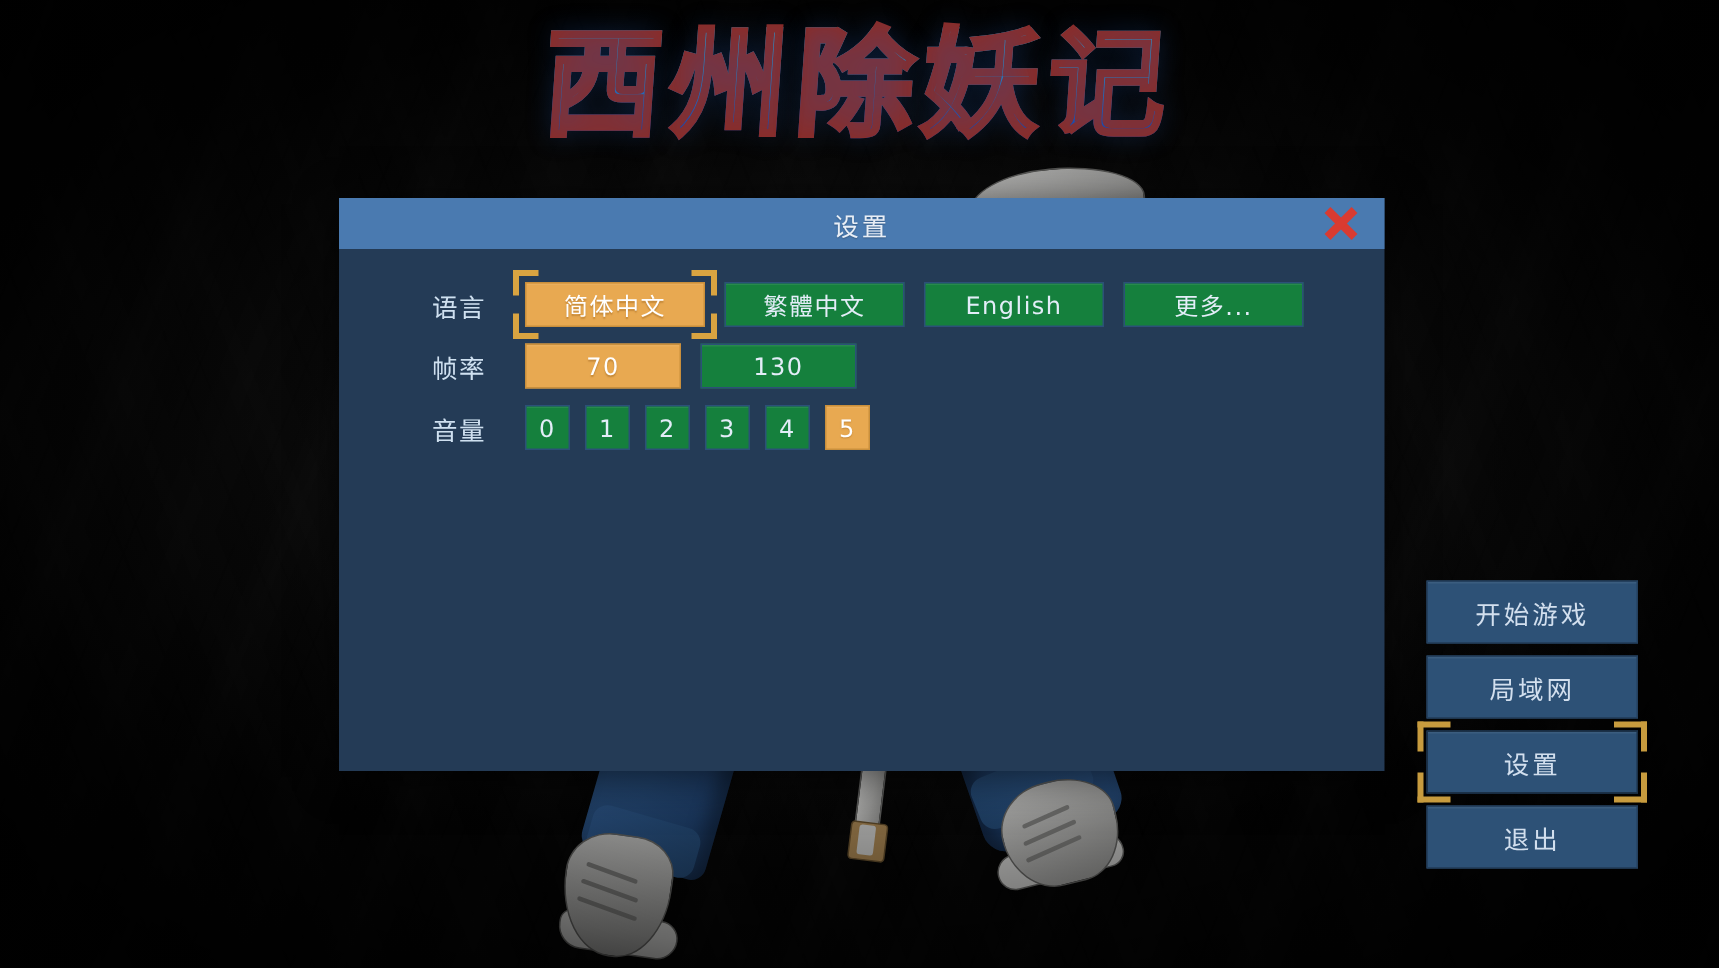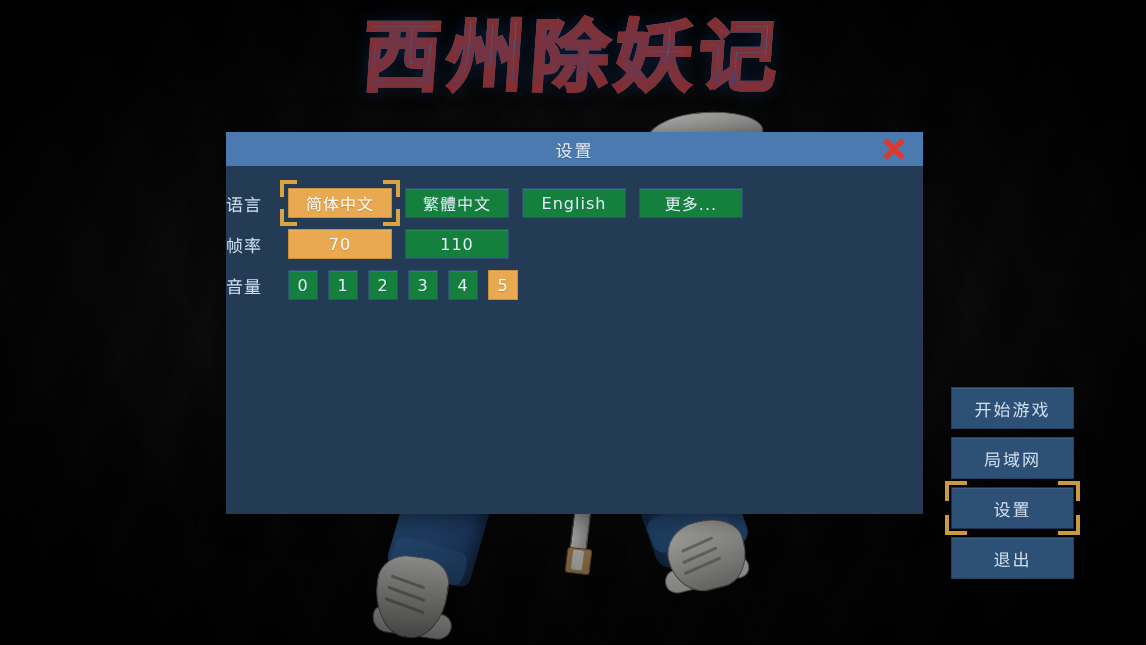--- a/index.html
+++ b/index.html
@@ -228,20 +228,21 @@
   .close-btn svg { display: block; }
 
   .panel-body {
     padding: 22px 0 0 0;
   }
 
   .row {
     display: flex;
     align-items: center;
     margin-bottom: 11px;
+    padding-left: 62px;
   }
   .row-label {
     width: 54px;
     flex: 0 0 54px;
     color: #cfe0f0;
     font-size: 17px;
     letter-spacing: 1px;
     text-align: left;
     margin-right: 8px;
   }
@@ -262,21 +263,21 @@
     box-shadow: inset 0 1px 0 rgba(255,255,255,0.08);
     letter-spacing: 1px;
     user-select: none;
   }
   .opt.selected {
     background: #e8a951;
     border-color: #c98f3c;
     color: #fff;
     text-shadow: 0 1px 1px rgba(120,70,10,0.35);
   }
-  .opt.w-lang  { width: 104px; }
+  .opt.w-lang  { width: 120px; }
   .opt.w-fps   { width: 104px; }
   .opt.w-vol   { width: 30px; margin-right: 10px; }
   .opt.w-other { width: 124px; }
 
   
   .bracket {
     position: absolute;
     pointer-events: none;
     left: -9px; right: -9px; top: -9px; bottom: -9px;
   }
@@ -294,21 +295,21 @@
   .bracket .br-v { right: 0; bottom: 0; width: 4px;  height: 17px; }
 
   
   .main-menu {
     position: absolute;
     left: 951px; top: 387px;
     width: 141px;
   }
   .menu-btn {
     position: relative;
-    width: 123px;
+    width: 141px;
     height: 42px;
     margin-bottom: 8px;
     background: #2d5176;
     border: 1px solid #24405e;
     color: #d2dfee;
     font-size: 17px;
     letter-spacing: 2px;
     display: flex;
     align-items: center;
     justify-content: center;
@@ -412,21 +413,21 @@
     </div>
 
     <div class="row">
       <div class="row-label">帧率</div>
 
       <div class="opt w-fps selected">
         <span>70</span>
       </div>
 
       <div class="opt w-fps">
-        <span>110</span>
+        <span>130</span>
       </div>
     </div>
 
     <div class="row">
       <div class="row-label">音量</div>
 
       <div class="opt w-vol">
         <span>0</span>
       </div>
       <div class="opt w-vol">

